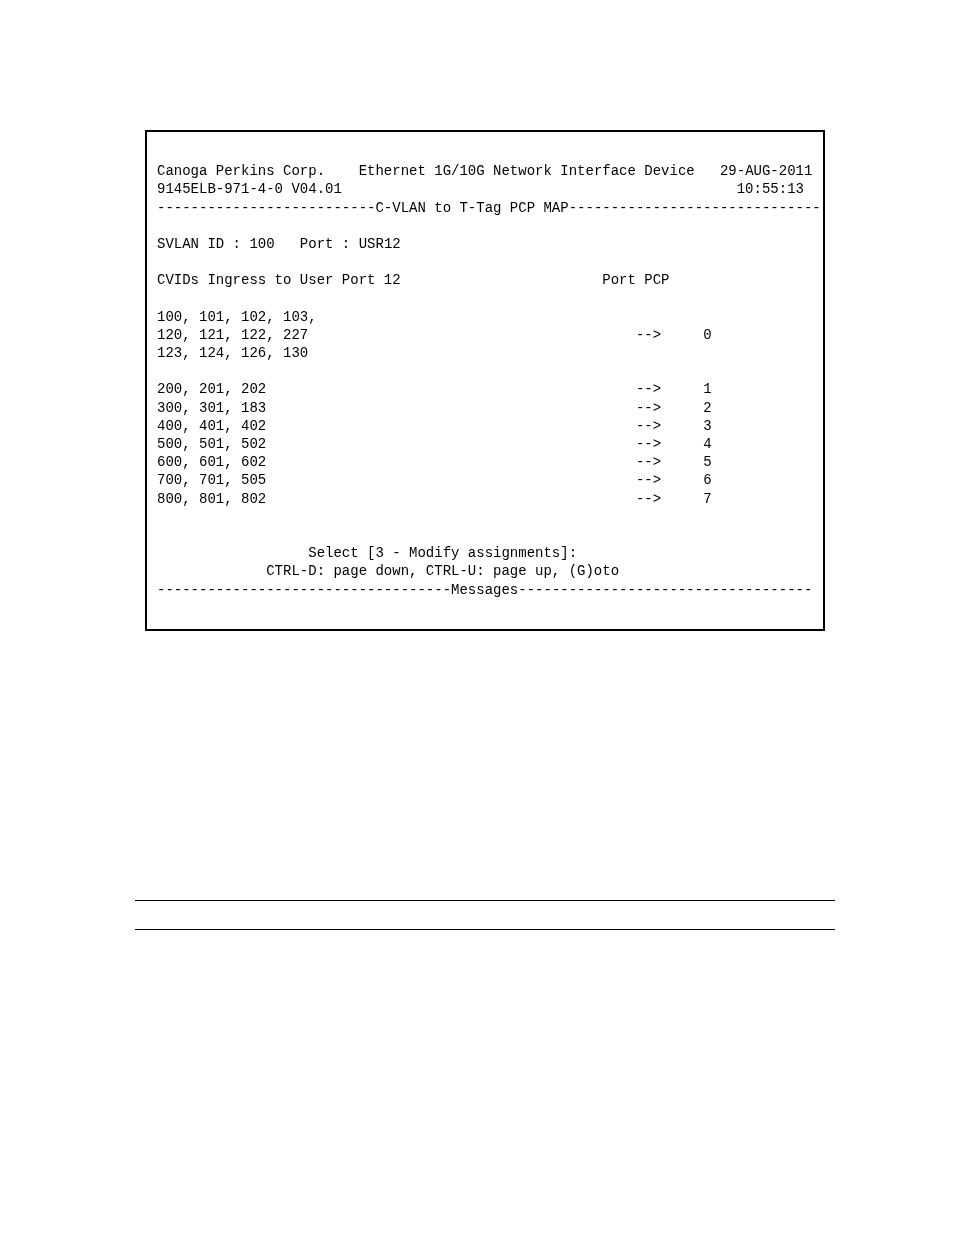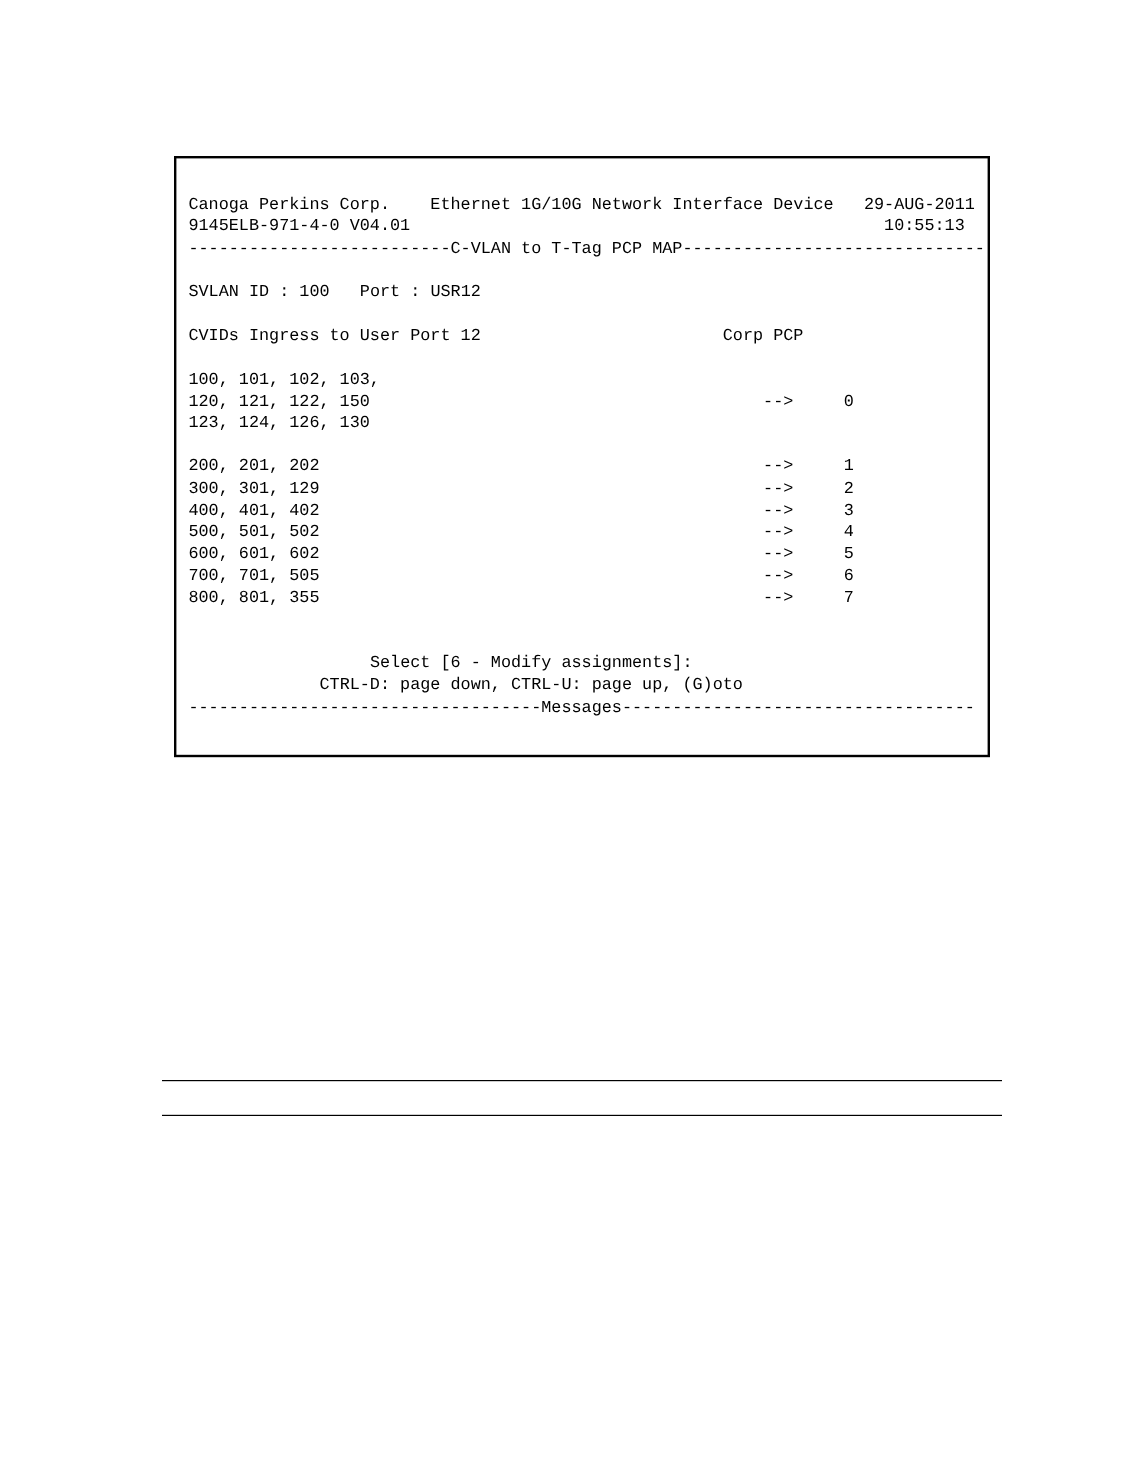--- a/index.html
+++ b/index.html
@@ -43,36 +43,36 @@
 <body>
 
 <div class="page">
   <div class="term-box">
 <span class="line"><span>Canoga Perkins Corp.</span>    <span>Ethernet 1G/10G Network Interface Device</span>   <span>29-AUG-2011</span></span>
 <span class="line"><span>9145ELB-971-4-0 V04.01</span>                                               <span>10:55:13</span></span>
 <span class="line">--------------------------<span>C-VLAN to T-Tag PCP MAP</span>------------------------------</span>
 <span class="line"> </span>
 <span class="line"><span>SVLAN ID :</span> <span>100</span>   <span>Port :</span> <span>USR12</span></span>
 <span class="line"> </span>
-<span class="line"><span>CVIDs Ingress to User Port 12</span>                        <span>Corp PCP</span></span>
+<span class="line"><span>CVIDs Ingress to User Port 12</span>                        <span>Port PCP</span></span>
 <span class="line"> </span>
 <span class="line">100, 101, 102, 103,</span>
-<span class="line"><span>120, 121, 122, 150</span>                                       <span>--&gt;</span>     <span>0</span></span>
+<span class="line"><span>120, 121, 122, 227</span>                                       <span>--&gt;</span>     <span>0</span></span>
 <span class="line">123, 124, 126, 130</span>
 <span class="line"> </span>
 <span class="line"><span>200, 201, 202</span>                                            <span>--&gt;</span>     <span>1</span></span>
-<span class="line"><span>300, 301, 129</span>                                            <span>--&gt;</span>     <span>2</span></span>
+<span class="line"><span>300, 301, 183</span>                                            <span>--&gt;</span>     <span>2</span></span>
 <span class="line"><span>400, 401, 402</span>                                            <span>--&gt;</span>     <span>3</span></span>
 <span class="line"><span>500, 501, 502</span>                                            <span>--&gt;</span>     <span>4</span></span>
 <span class="line"><span>600, 601, 602</span>                                            <span>--&gt;</span>     <span>5</span></span>
 <span class="line"><span>700, 701, 505</span>                                            <span>--&gt;</span>     <span>6</span></span>
-<span class="line"><span>800, 801, 355</span>                                            <span>--&gt;</span>     <span>7</span></span>
+<span class="line"><span>800, 801, 802</span>                                            <span>--&gt;</span>     <span>7</span></span>
 <span class="line"> </span>
 <span class="line"> </span>
-<span class="line">                  <span>Select [6 - Modify assignments]:</span></span>
+<span class="line">                  <span>Select [3 - Modify assignments]:</span></span>
 <span class="line">             <span>CTRL-D: page down, CTRL-U: page up, (G)oto</span></span>
 <span class="line">-----------------------------------<span>Messages</span>-----------------------------------</span>
   </div>
 
   <div class="hr-area">
     <div class="hr-line"></div>
     <div class="hr-line"></div>
   </div>
 </div>
 

